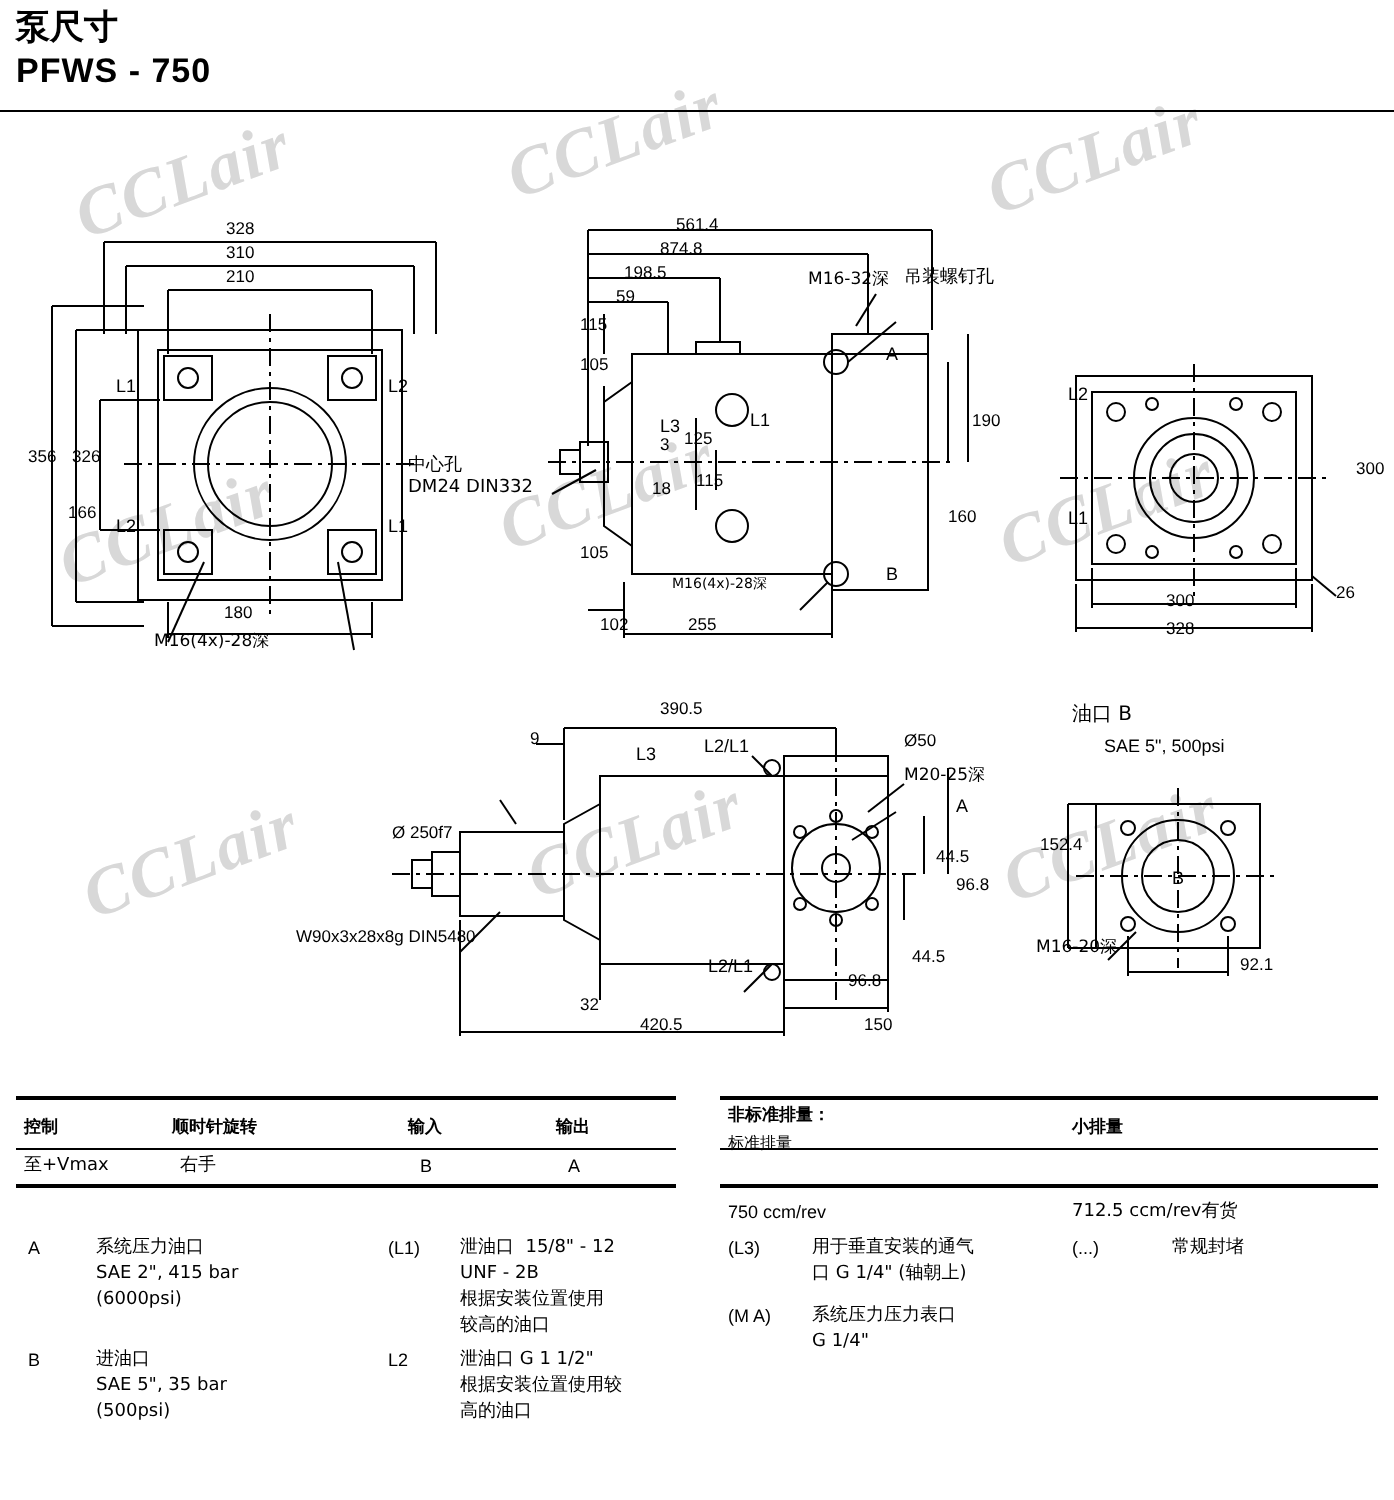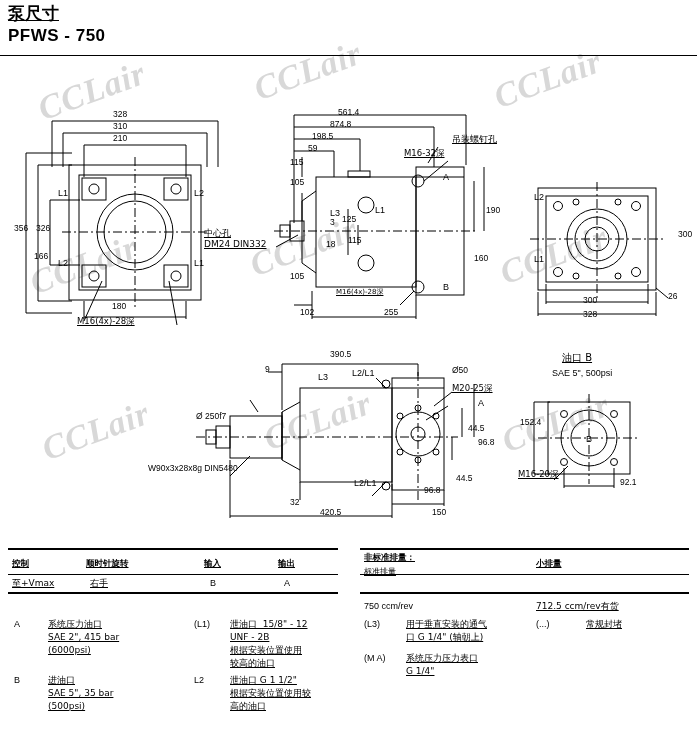--- a/index.html
+++ b/index.html
@@ -28,21 +28,21 @@
   }
   
   .title1{position:absolute;left:8px;top:2px;font-size:17px;font-weight:bold;}
   .title2{position:absolute;left:8px;top:26px;font-size:17px;font-weight:bold;letter-spacing:.5px;}
   
   .ln{position:absolute;background:#000;}
   .h{height:1px;}
   .lbl{position:absolute;font-size:8.5px;white-space:nowrap;line-height:1.15;}
   .lbl9{position:absolute;font-size:9px;white-space:nowrap;line-height:1.2;}
   .lbl10{position:absolute;font-size:10px;white-space:nowrap;line-height:1.25;}
-  .cn{font-family:"DejaVu Sans", sans-serif;text-decoration:underline;}
+  .cn{font-family:"DejaVu Sans", sans-serif;}
   
   .tbl{position:absolute;left:8px;top:548px;width:681px;}
   .trule{position:absolute;background:#000;height:1px;left:0;}
   .cellhdr{position:absolute;font-size:8.5px;font-weight:bold;}
   .cell{position:absolute;font-size:9px;line-height:1.45;}
   svg{position:absolute;left:0;top:0;overflow:visible;}
 </style>
 </head>
 <body>
 
@@ -182,30 +182,30 @@
   <div class="lbl" style="left:330px;top:120px;">874.8</div>
   <div class="lbl" style="left:312px;top:132px;">198.5</div>
   <div class="lbl" style="left:308px;top:144px;">59</div>
   <div class="lbl" style="left:290px;top:158px;">115</div>
   <div class="lbl" style="left:290px;top:178px;">105</div>
   <div class="lbl" style="left:342px;top:215px;">125</div>
   <div class="lbl" style="left:326px;top:240px;">18</div>
   <div class="lbl" style="left:348px;top:236px;">115</div>
   <div class="lbl" style="left:290px;top:272px;">105</div>
   <div class="lbl" style="left:300px;top:308px;">102</div>
-  <div class="lbl" style="left:344px;top:308px;margin-left:40px;">255</div>
+  <div class="lbl" style="left:344px;top:308px;">255</div>
   <div class="lbl" style="left:486px;top:206px;">190</div>
   <div class="lbl" style="left:474px;top:254px;">160</div>
   <div class="lbl" style="left:330px;top:218px;">3</div>
   <div class="lbl9" style="left:443px;top:172px;">A</div>
   <div class="lbl9" style="left:443px;top:282px;">B</div>
   <div class="lbl9" style="left:375px;top:205px;">L1</div>
   <div class="lbl9" style="left:330px;top:208px;">L3</div>
   <div class="lbl9 cn" style="left:452px;top:134px;">吊装螺钉孔</div>
-  <div class="lbl cn" style="left:388px;top:149px;padding-left:16px;">M16-32深</div>
+  <div class="lbl cn" style="left:388px;top:136px;padding-left:16px;">M16-32深</div>
   <div class="lbl9 cn" style="left:204px;top:228px;white-space:pre;">中心孔
 DM24 DIN332</div>
   <div class="lbl cn" style="left:336px;top:288px;font-size:7px;">M16(4x)-28深</div>
 
   <svg width="160" height="150" style="left:528px;top:180px;">
     <g stroke="#000" fill="none" stroke-width="1">
       <rect x="10" y="8" width="118" height="102"></rect>
       <rect x="18" y="16" width="102" height="86"></rect>
       <circle cx="69" cy="59" r="30"></circle>
       <circle cx="69" cy="59" r="22"></circle>
@@ -321,21 +321,21 @@
       <line x1="10" y1="58" x2="112" y2="58" stroke-dasharray="9,3,2,3"></line>
       <line x1="6" y1="22" x2="6" y2="94"></line>
       <line x1="6" y1="22" x2="22" y2="22"></line>
       <line x1="6" y1="94" x2="22" y2="94"></line>
       <line x1="36" y1="106" x2="86" y2="106"></line>
       <line x1="36" y1="88" x2="36" y2="108"></line>
       <line x1="86" y1="88" x2="86" y2="108"></line>
       <line x1="40" y1="86" x2="26" y2="100"></line>
     </g>
   </svg>
-  <div class="lbl10 cn" style="left:562px;top:352px;">油口 B</div>
+  <div class="lbl10 cn" style="left:536px;top:352px;">油口 B</div>
   <div class="lbl9" style="left:552px;top:368px;">SAE 5", 500psi</div>
   <div class="lbl" style="left:520px;top:418px;">152.4</div>
   <div class="lbl" style="left:592px;top:478px;margin-left:28px;">92.1</div>
   <div class="lbl cn" style="left:518px;top:470px;">M16-20深</div>
   <div class="lbl9" style="left:586px;top:434px;">B</div>
 
   <div class="tbl">
     <div class="trule" style="top:0;width:330px;height:1.5px;"></div>
     <div class="trule" style="top:0;left:352px;width:329px;height:1.5px;"></div>
     <div class="trule" style="top:26px;width:330px;height:1px;"></div>

